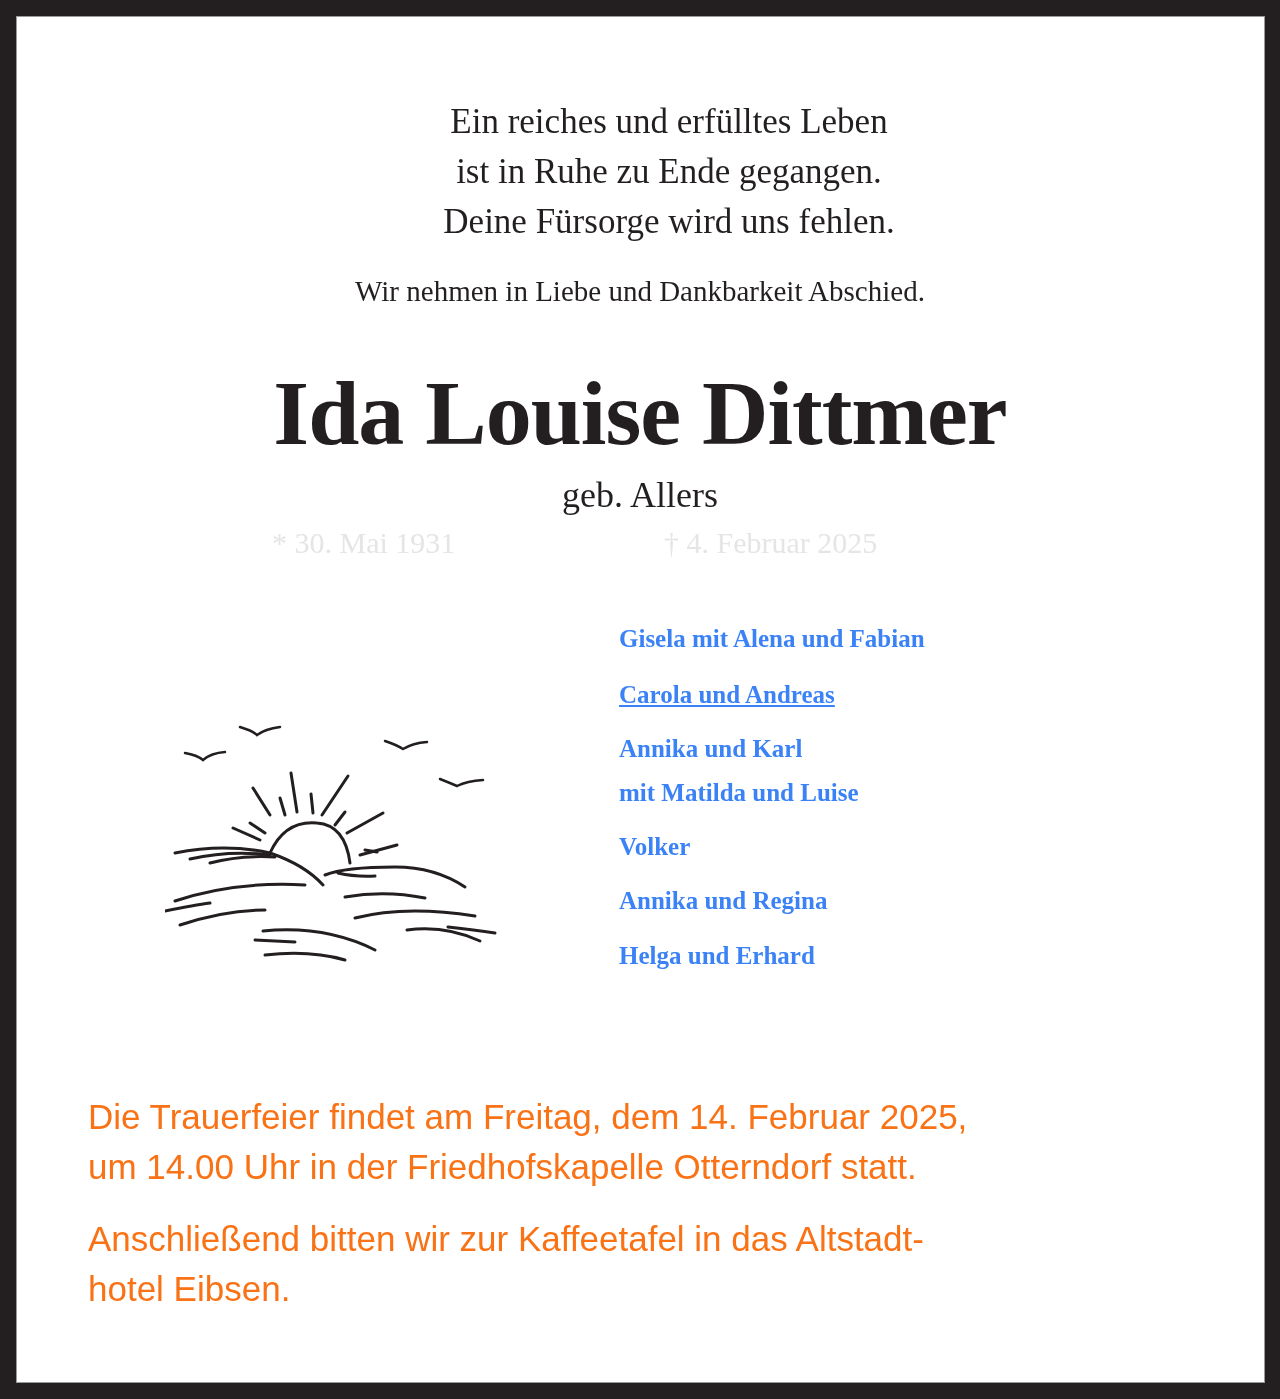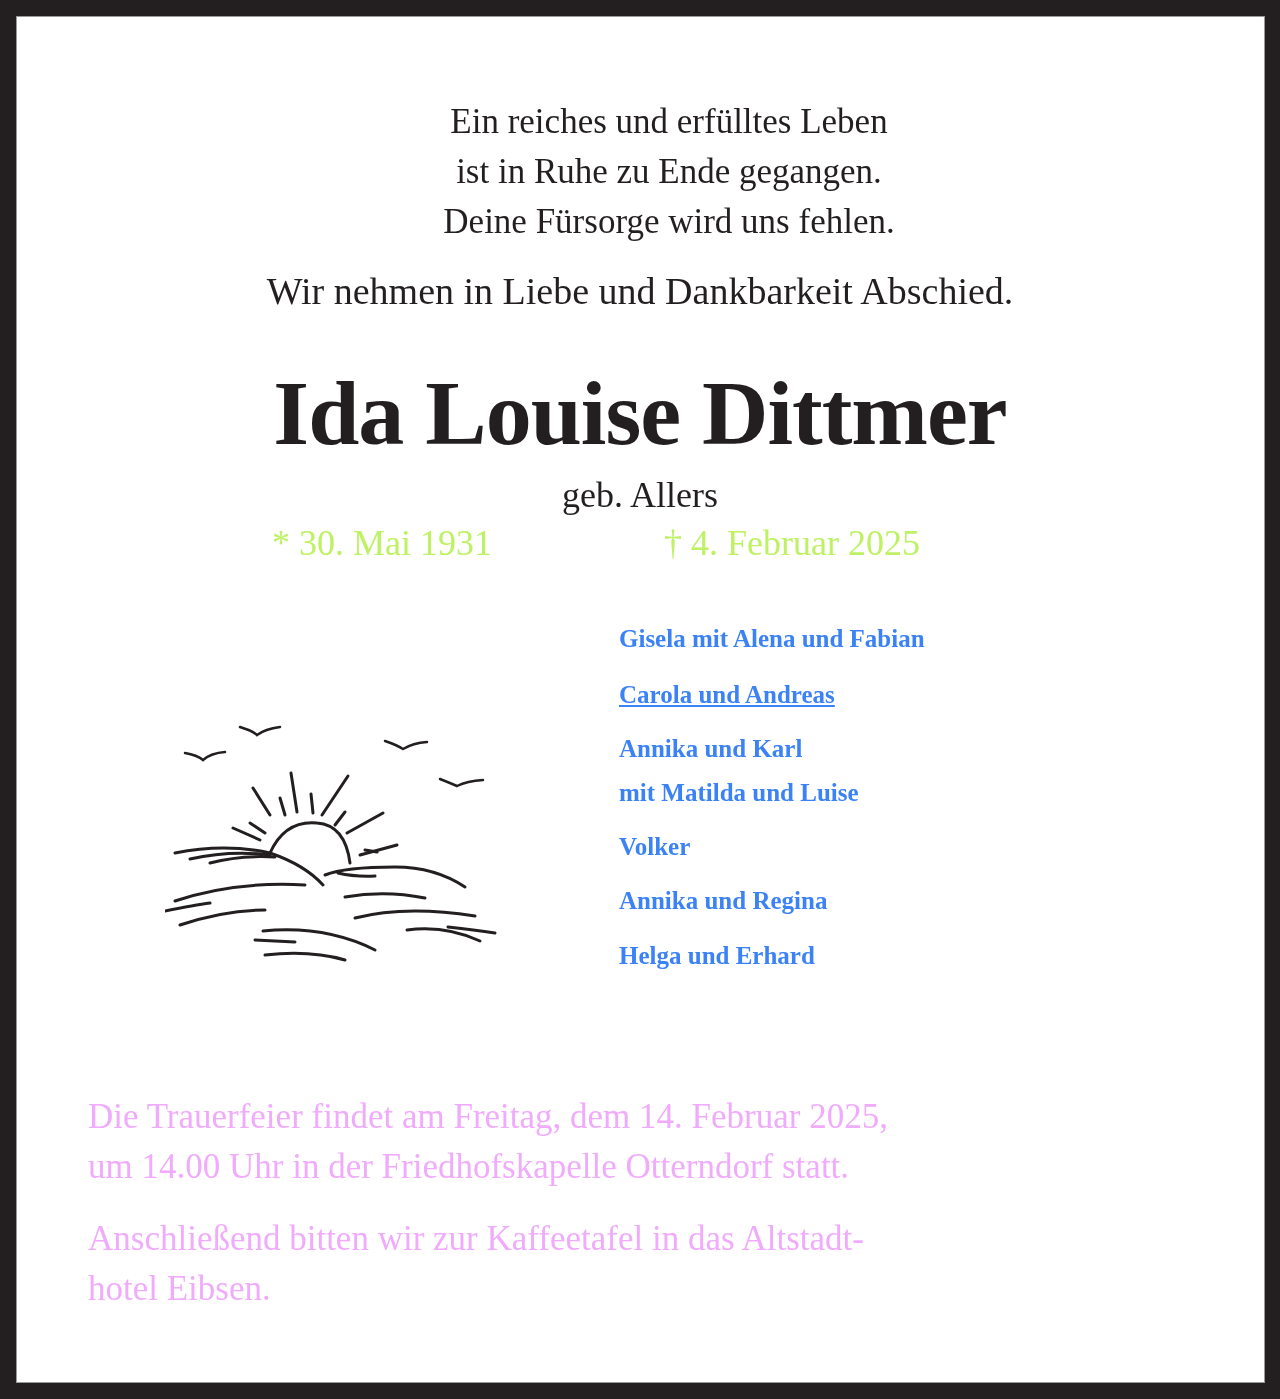--- a/index.html
+++ b/index.html
@@ -1,27 +1,27 @@
 <!DOCTYPE html>
 <html><head>
 <meta charset="utf-8">
 <style>
   html, body { margin:0; padding:0; }
   body { width:1280px; height:1399px; background:#231f20; position:relative; overflow:hidden; }
   .card { position:absolute; left:16px; top:16px; width:1249px; height:1367px; background:#fff; box-shadow: inset 0 0 0 1px #9a9a9a; }
   .center { position:absolute; left:0; width:1280px; text-align:center; }
   .verse { top:97px; font-size:35px; line-height:50px; font-family:"Liberation Serif", serif;padding-left:29px; }
   .verse div { white-space:nowrap; }
-  .farewell { top:266px; font-size:38px; line-height:50px; font-family:"Liberation Serif", serif; }
+  .farewell { top:266px; font-size:29px; line-height:50px; font-family:"Liberation Serif", serif; }
   .name { top:358px; font-size:92px; line-height:110px; font-family:"Liberation Serif", serif; font-weight:bold; letter-spacing:-1px;text-align:center; }
   .maiden { top:472px; font-size:36px; line-height:46px; font-family:"Liberation Serif", serif; }
-  .dates { position:absolute; top:520px; font-size:36px; line-height:46px; font-family:"Liberation Serif", serif; color:#bef264; white-space:nowrap; }
+  .dates { position:absolute; top:520px; font-size:30px; line-height:46px; font-family:"Liberation Serif", serif; color:#e5e5e5; white-space:nowrap; }
   .survivors { position:absolute; left:619px; top:617px; font-size:25px; font-family:"Liberation Serif", serif; font-weight:bold; color:#3b82f6; }
   .survivors .grp { line-height:44px; margin-bottom:10px; white-space:nowrap; }
-  .para { position:absolute; left:88px; font-size:35px; line-height:50px; font-family:Liberation Serif, serif; color:#f0abfc; white-space:nowrap; }
+  .para { position:absolute; left:88px; font-size:35px; line-height:50px; font-family:Liberation Sans, sans-serif; color:#f97316; white-space:nowrap; }
   .illu { position:absolute; left:165px; top:705px; width:340px; height:260px; }
 </style>
 </head>
 <body>
 
 <div class="card"></div>
 
 <div class="center verse" style="color:#231f20;">
   <div>Ein reiches und erfülltes Leben</div>
   <div>ist in Ruhe zu Ende gegangen.</div>

